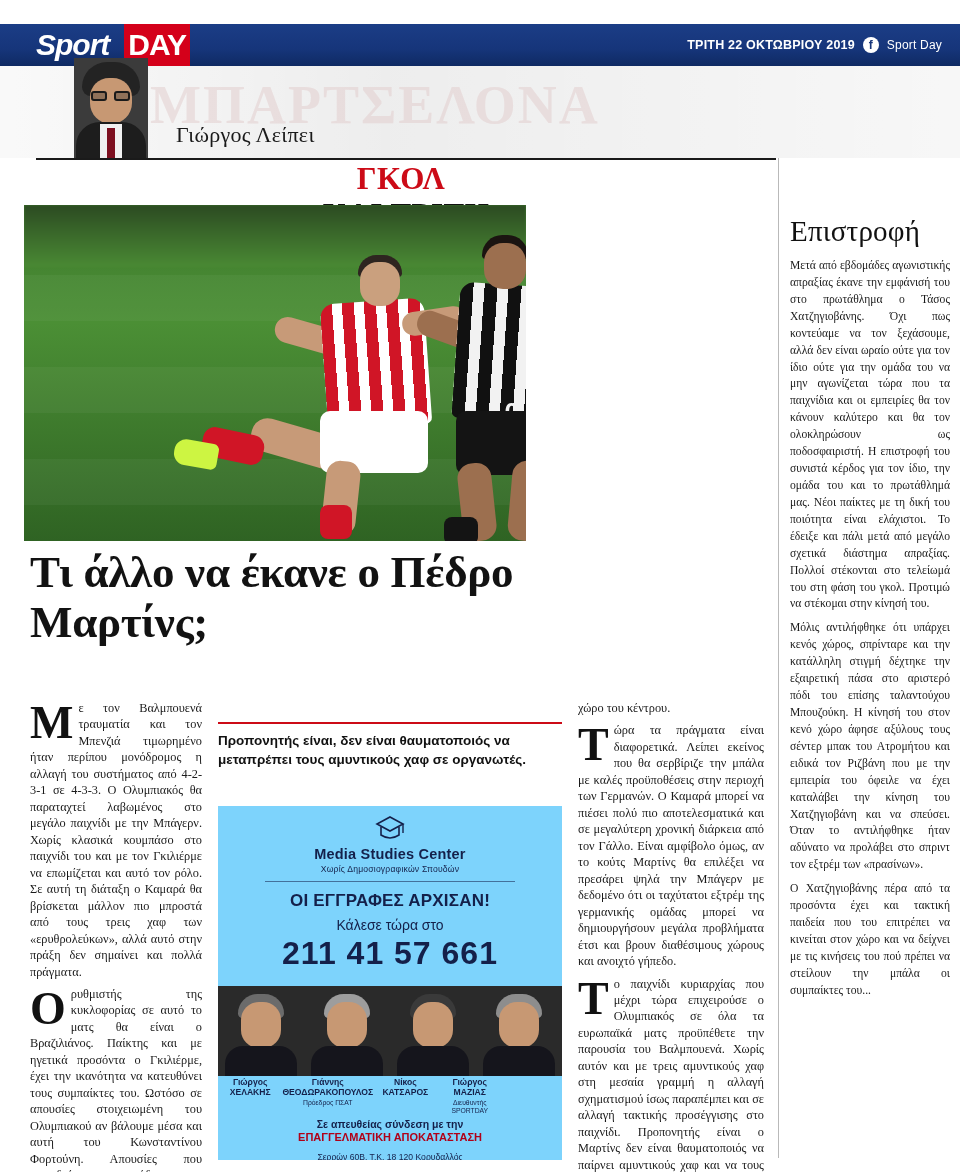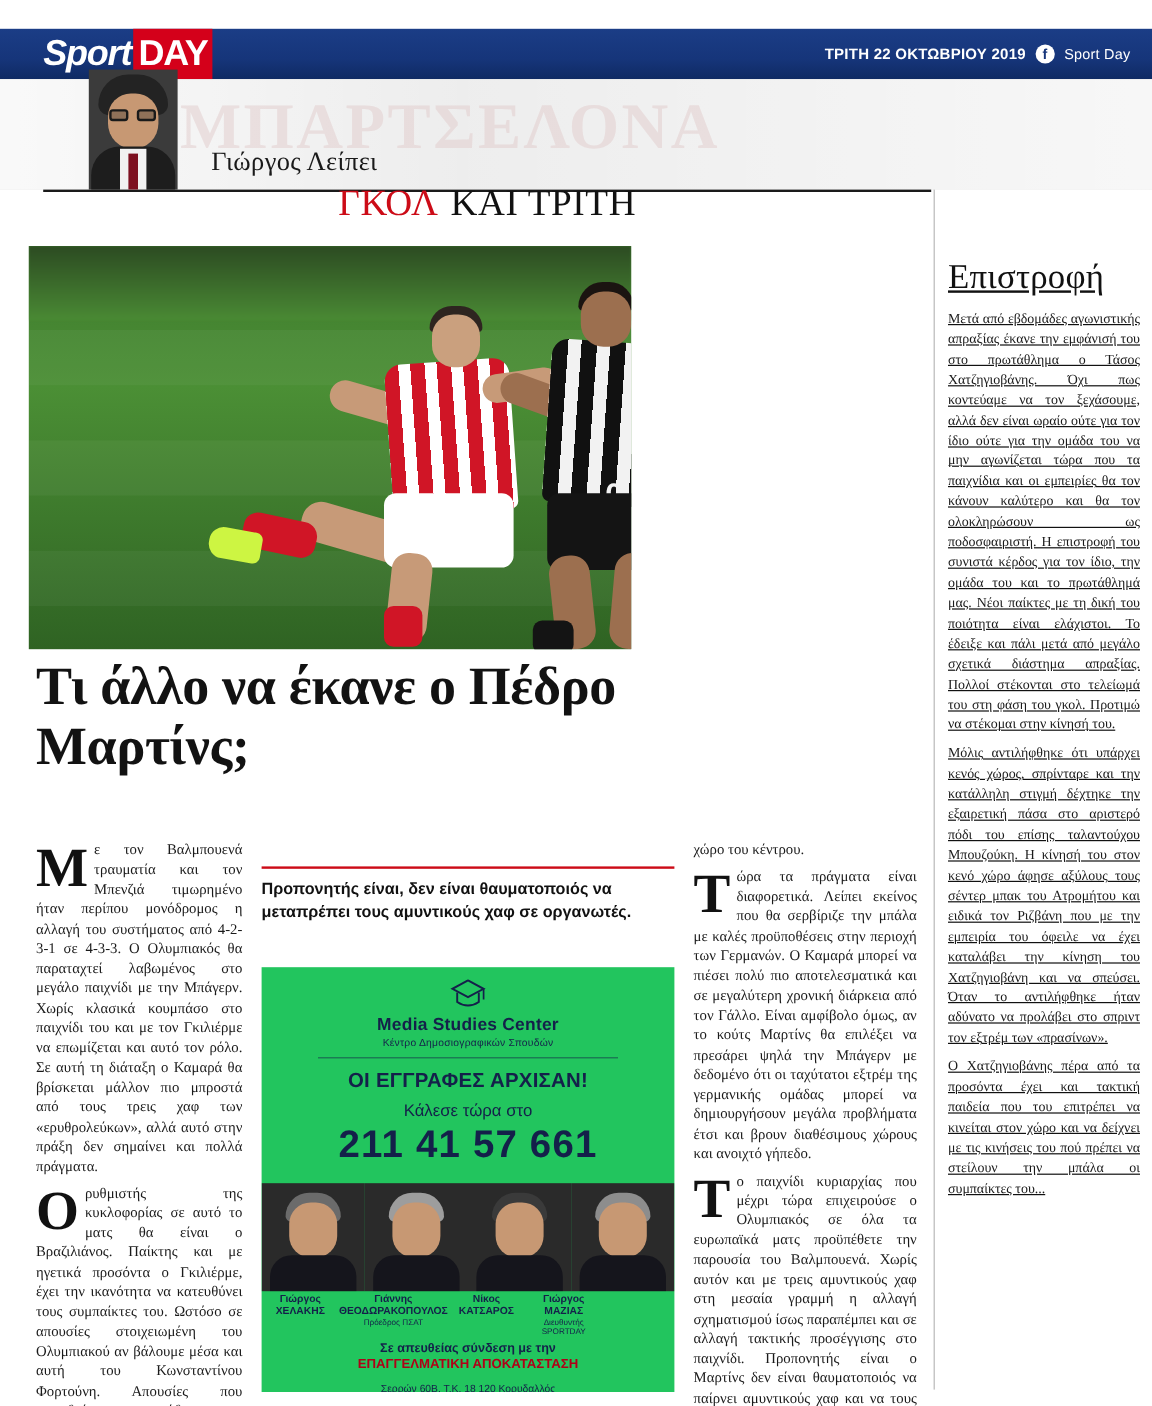--- a/index.html
+++ b/index.html
@@ -21,21 +21,21 @@
     display:flex; align-items:center; justify-content:space-between;
     padding: 0 18px 0 36px;
   }
   .logo { display:flex; align-items:baseline; font-family:"Liberation Sans", sans-serif; }
   .logo .sport {
     font-style: italic; font-weight:bold; font-size:30px; color:#ffffff;
     letter-spacing:-1px;
   }
   .logo .day {
     font-weight:bold; font-size:30px; color:#ffffff; letter-spacing:-1px;
-    background:#d4001a; padding:4px 4px; margin-left:2px;
+    background:#d4001a; padding:4px 4px; margin-left:15px;
   }
   .masthead-right {
     display:flex; align-items:center; gap:8px;
     font-family:"Liberation Sans", sans-serif; color:#fff; font-size:12.5px; font-weight:bold;
     letter-spacing:.2px;
   }
   .fb-badge {
     width:16px; height:16px; border-radius:50%; background:#ffffff; color:#16357a;
     font-family:"Liberation Sans", sans-serif; font-weight:bold; font-size:12px;
     display:flex; align-items:center; justify-content:center; line-height:1;
@@ -78,24 +78,25 @@
   
   .rule-top {
     position:absolute; left:36px; top:158px; width:740px; height:2px; background:#1a1a1a;
   }
   .vrule-right {
     position:absolute; left:778px; top:158px; width:1px; height:1000px; background:#b9b9b9;
   }
 
   
   .kicker {
-    position:absolute; left:36px; top:148px; width:740px; height:42px;
+    position:absolute; left:36px; top:176px; width:740px; height:42px;
     display:flex; align-items:center; justify-content:center;
-    font-family:"Liberation Serif", serif; font-weight:normal; font-size:31px;
+    font-family:"Liberation Serif", serif; font-weight:bold; font-size:31px;
     letter-spacing:.5px;
+    flex-direction:column;
   }
   .kicker .red { color:#cc0b17; margin-right:10px; }
   .kicker .blk { color:#111; }
 
   
   .photo {
     position:absolute; left:24px; top:205px; width:502px; height:336px;
     overflow:hidden;
     background: linear-gradient(180deg,#3f7a2e 0%, #4b8f35 35%, #2f6323 100%);
   }
@@ -156,21 +157,21 @@
   }
   .pullquote .pq-line { width:100%; height:2px; background:#cc0b17; margin-bottom:7px; }
   .pullquote .pq-text {
     font-family:"Liberation Sans", sans-serif; font-weight:bold; font-size:13.5px;
     line-height:1.42; color:#111;
   }
 
   
   .ad {
     position:absolute; left:218px; top:806px; width:344px; height:354px;
-    background:#22c55e; overflow:hidden; color:#14204a;
+    background:#7dd3fc; overflow:hidden; color:#14204a;
     font-family:"Liberation Sans", sans-serif; text-align:center;
   }
   .ad .ad-logo {
     margin-top:10px; font-size:22px; color:#14204a; line-height:1;
   }
   .ad .ad-logo svg { display:block; margin:0 auto; }
   .ad .ad-name { font-weight:bold; font-size:14.5px; margin-top:4px; letter-spacing:.2px; }
   .ad .ad-sub { font-size:8.6px; margin-top:2px; letter-spacing:.2px; }
   .ad .ad-hr { width:250px; height:1px; background:#14204a; margin:7px auto 0; opacity:.55; }
   .ad .ad-head { font-weight:bold; font-size:17px; margin-top:9px; letter-spacing:.2px; }
@@ -192,21 +193,21 @@
   .ad-names .nm .n1 { font-weight:bold; font-size:8.6px; }
   .ad-names .nm .n2 { font-weight:bold; font-size:8.6px; }
   .ad-names .nm .role { font-size:6.8px; margin-top:1px; }
 
   .ad-foot { position:absolute; left:0; top:312px; width:344px; text-align:center; }
   .ad-foot .f-line1 { font-weight:bold; font-size:10.5px; }
   .ad-foot .f-line2 { font-weight:bold; font-size:11px; color:#b00018; margin-top:1px; }
   .ad-foot .f-addr { font-size:8.6px; margin-top:9px; }
 
   
-  .rail { position:absolute; left:790px; top:215px; width:160px;text-decoration:underline; }
+  .rail { position:absolute; left:790px; top:215px; width:160px; }
   .rail-title {
     font-family:"Liberation Serif", serif; font-size:29px; color:#111; margin-bottom:10px;
     letter-spacing:.2px;
   }
   .rail-body {
     font-family:"Liberation Serif", serif; font-size:11.6px; line-height:1.46;
     text-align:justify; color:#1a1a1a;
   }
   .rail-body p { margin:0 0 7px 0; }
 </style>
@@ -297,21 +298,21 @@
 
   <div class="ad">
     <div class="ad-logo">
       <svg width="30" height="26" viewBox="0 0 30 26" aria-hidden="true">
         <path d="M15 1 L28 8 L15 15 L2 8 Z" fill="none" stroke="#14204a" stroke-width="1.6"></path>
         <path d="M6 11 L6 19 Q15 25 24 19 L24 11" fill="none" stroke="#14204a" stroke-width="1.6"></path>
         <line x1="28" y1="8" x2="28" y2="17" stroke="#14204a" stroke-width="1.4"></line>
       </svg>
     </div>
     <div class="ad-name">Media Studies Center</div>
-    <div class="ad-sub">Κέντρο Δημοσιογραφικών Σπουδών</div>
+    <div class="ad-sub">Χωρίς Δημοσιογραφικών Σπουδών</div>
     <div class="ad-hr"></div>
     <div class="ad-head">ΟΙ ΕΓΓΡΑΦΕΣ ΑΡΧΙΣΑΝ!</div>
     <div class="ad-call">Κάλεσε τώρα στο</div>
     <div class="ad-phone">211 41 57 661</div>
 
     <div class="ad-faces">
       <div class="ad-face f1">
           <div class="fc-hair"></div>
           <div class="fc-face"></div>
           <div class="fc-body"></div>

